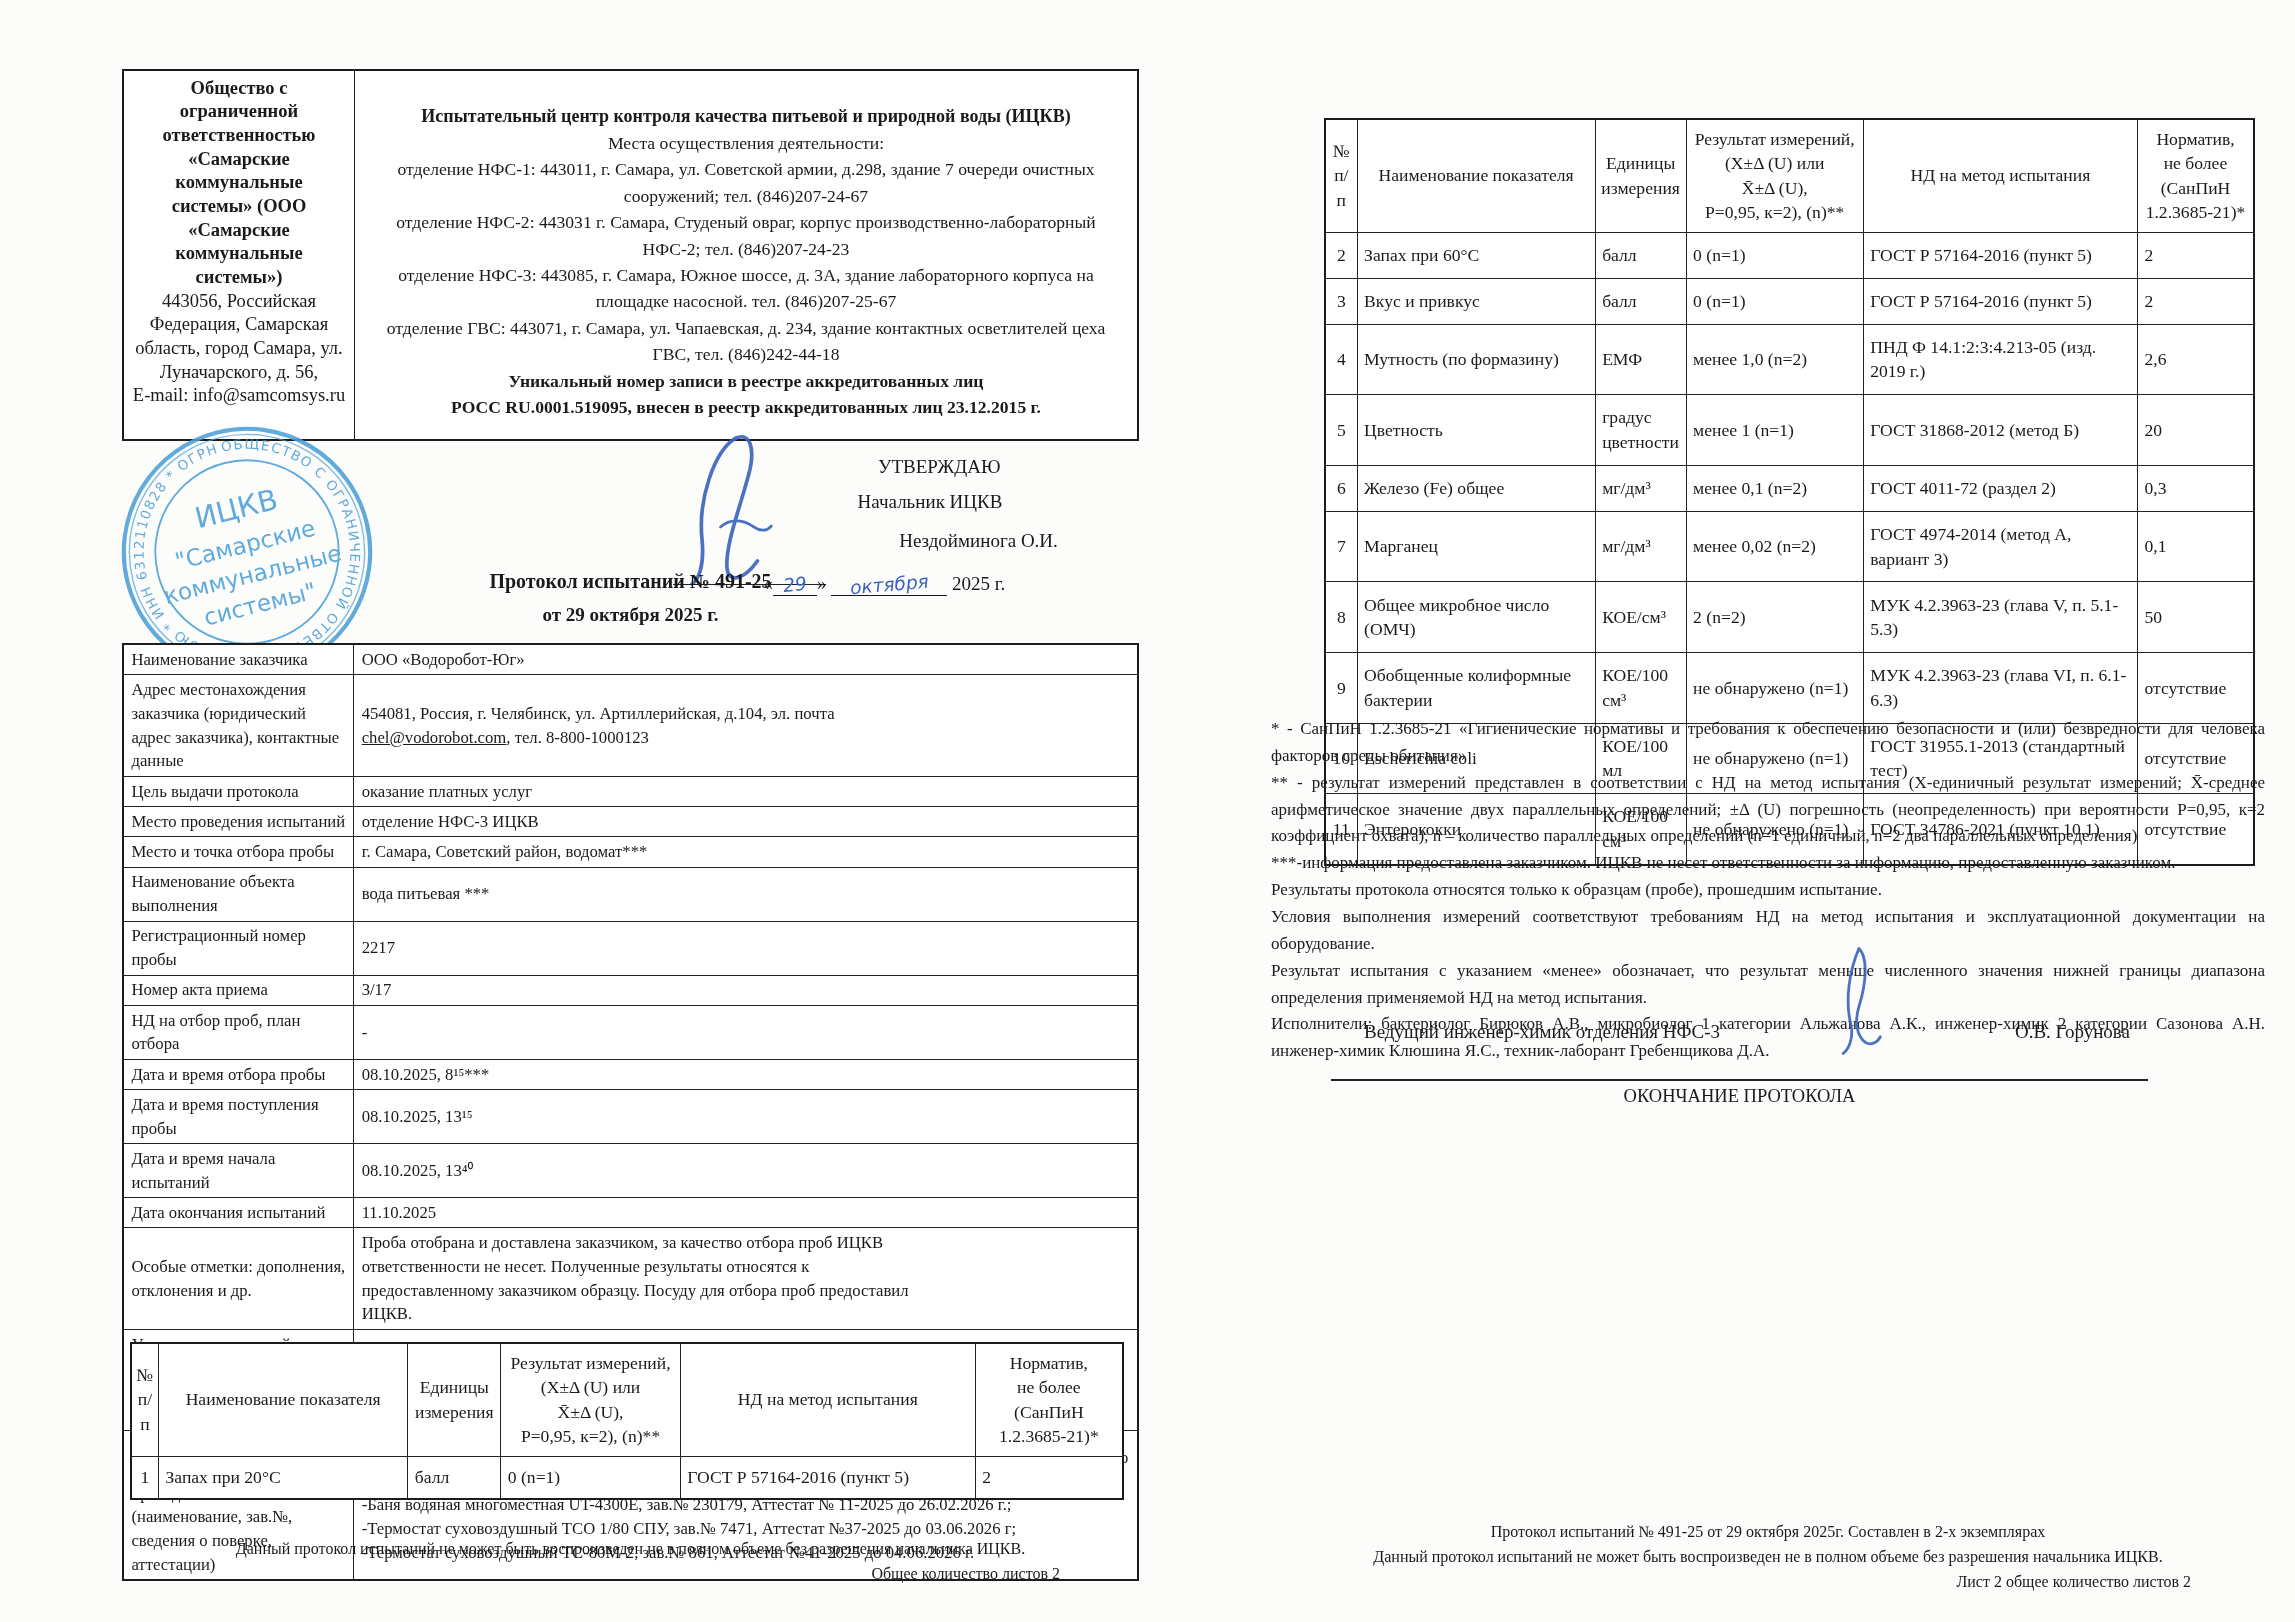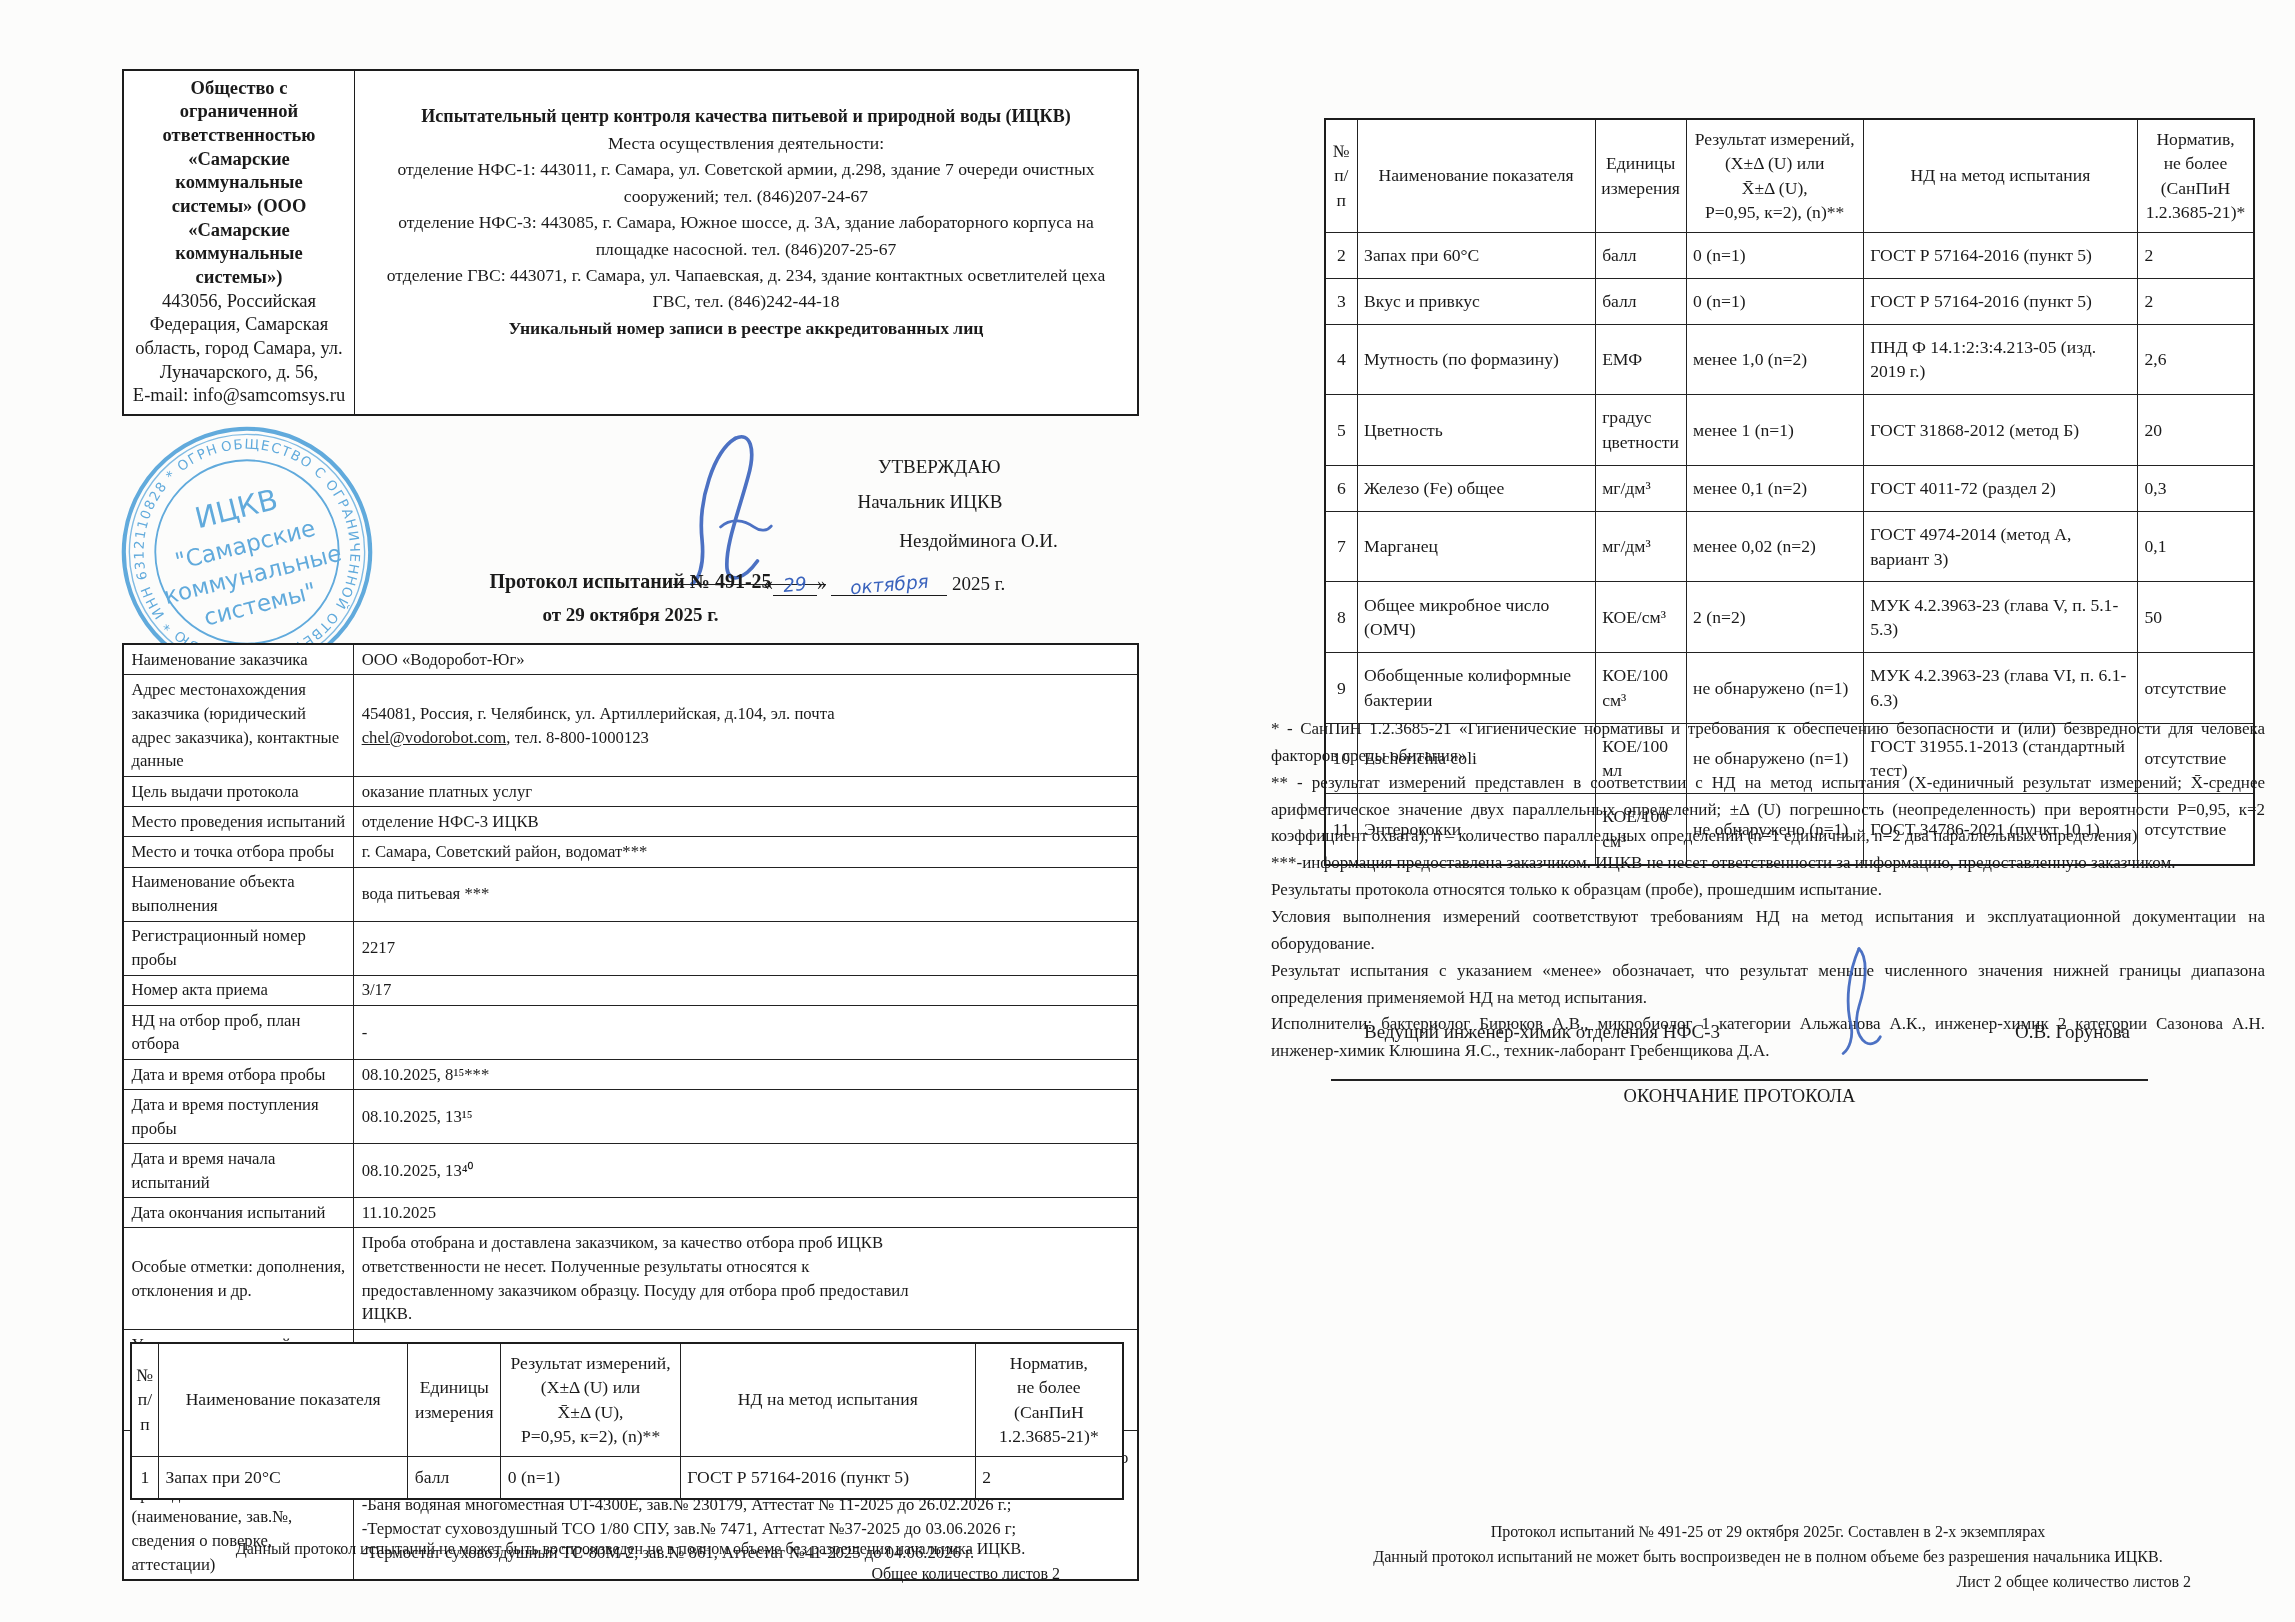--- a/index.html
+++ b/index.html
@@ -117,23 +117,25 @@
     <div class="pre">443056, Российская
 Федерация, Самарская
 область, город Самара, ул.
 Луначарского, д. 56,</div>
     <div>E-mail: info@samcomsys.ru</div>
   </div>
   <div class="org-right">
     <div class="c-title">Испытательный центр контроля качества питьевой и природной воды (ИЦКВ)</div>
     <div>Места осуществления деятельности:</div>
     <div>отделение НФС-1: 443011, г. Самара, ул. Советской армии, д.298, здание 7 очереди очистных сооружений; тел. (846)207-24-67</div>
+    <div>отделение НФС-2: 443031 г. Самара, Студеный овраг, корпус производственно-лабораторный НФС-2; тел. (846)207-24-23</div>
     <div>отделение НФС-3: 443085, г. Самара, Южное шоссе, д. 3А, здание лабораторного корпуса на площадке насосной. тел. (846)207-25-67</div>
     <div>отделение ГВС: 443071, г. Самара, ул. Чапаевская, д. 234, здание контактных осветлителей цеха ГВС, тел. (846)242-44-18</div>
     <div class="c-bold">Уникальный номер записи в реестре аккредитованных лиц</div>
+    <div class="c-bold">РОСС RU.0001.519095,  внесен в реестр аккредитованных лиц 23.12.2015 г.</div>
   </div>
 </div>
 
 <div id="stamp" class="abs">
   <svg width="264" height="264" viewBox="0 0 570 570">
     <g fill="none" stroke="#4b9fd8">
       <circle cx="285" cy="285" r="266" stroke-width="9"></circle>
       <circle cx="285" cy="285" r="254" stroke-width="3" opacity="0.8"></circle>
       <circle cx="285" cy="285" r="198" stroke-width="4"></circle>
     </g>

